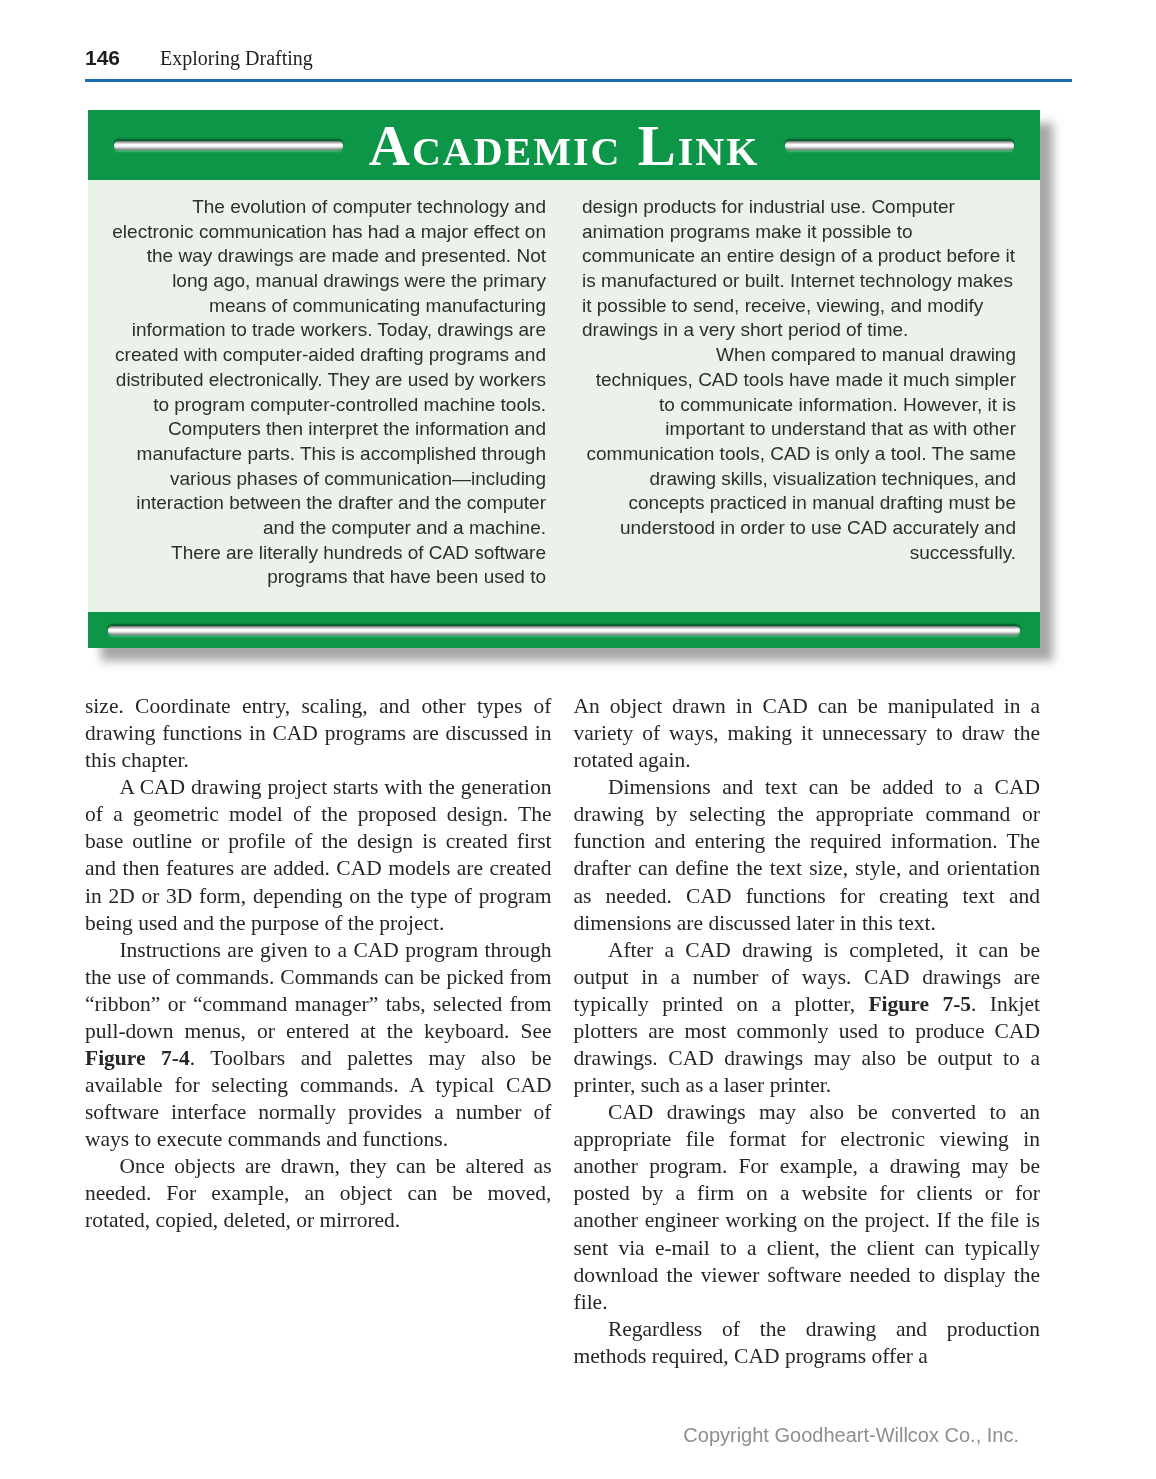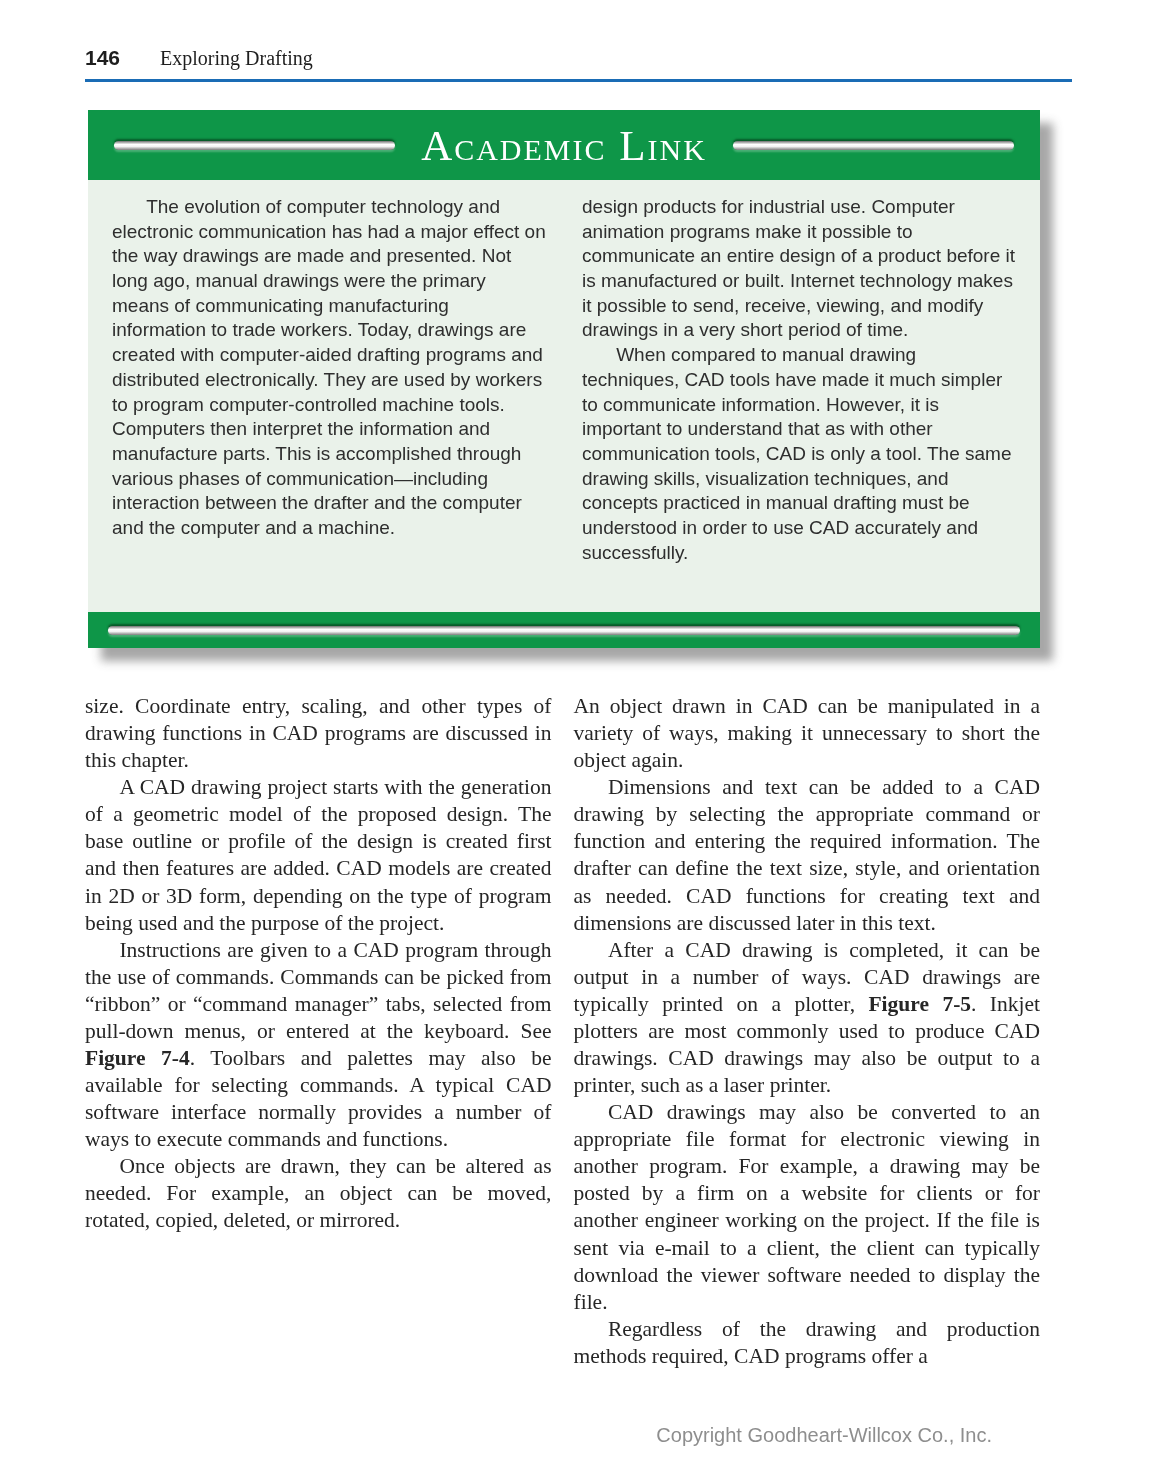--- a/index.html
+++ b/index.html
@@ -11,20 +11,21 @@
     --text:#262626;
     --sans-text:#2e2e2e;
     --footer-gray:#8e8e8e;
   }
   .page{
     position:relative;
     width:1108px;height:1479px;
     background:#ffffff;
     font-family:"Liberation Serif", serif;
     overflow:hidden;
+    padding-left:27px;
   }
   
   .runhead{
     position:absolute;left:85px;top:46px;width:987px;
     border-bottom:3px solid var(--rule-blue);
     padding-bottom:9px;
     display:flex;align-items:baseline;gap:40px;
   }
   .page-num{
     font-family:"Liberation Sans", sans-serif;
@@ -46,41 +47,41 @@
   .rod{
     height:9px;border-radius:5px;
     background:linear-gradient(to bottom,#6f6f6f 0%,#ffffff 38%,#f2f2f2 62%,#7d7d7d 100%);
     box-shadow:0 -2px 2px rgba(0,40,15,0.55), 0 2px 2px rgba(255,255,255,0.25);
   }
   .al-header .rod{flex:1;}
   .al-title{
     color:#ffffff;
     font-family:"Liberation Serif", serif;
     font-variant:small-caps;
-    font-weight:normal;
-    font-size:43px;line-height:1;
+    font-weight:bold;
+    font-size:57px;line-height:1;
     letter-spacing:2px;
     margin:16px 26px;
     white-space:nowrap;
   }
   .al-body{
     display:flex;gap:36px;
     padding:15px 24px 10px 24px;
     min-height:432px;
     box-sizing:border-box;
   }
   .al-col{
     flex:1;
     font-family:"Liberation Sans", sans-serif;
     font-size:19px;line-height:1.3;
     color:var(--sans-text);
     text-align:left;
   }
   .al-col p{margin:0;}
-  .al-col p.indent{text-indent:1.8em;}
+  .al-col p.indent{text-indent:1.8em;text-align:right;}
   .al-footer{
     background:var(--green);
     height:36px;
     display:flex;align-items:center;
     padding:0 20px;
   }
   .al-footer .rod{flex:1;}
   
   .body-cols{
     position:absolute;left:85px;top:693px;width:955px;
@@ -122,40 +123,41 @@
 
   <div class="al-box">
     <div class="al-header">
       <span class="rod"></span>
       <span class="al-title">Academic Link</span>
       <span class="rod"></span>
     </div>
     <div class="al-body">
       <div class="al-col">
           <p class="indent"><span>The evolution of computer technology and electronic communication has had a major effect on the way drawings are made and presented. Not long ago, manual drawings were the primary means of communicating manufacturing information to trade workers. Today, drawings are created with computer-aided drafting programs and distributed electronically. They are used by workers to program computer-controlled machine tools. Computers then interpret the information and manufacture parts. This is accomplished through various phases of communication—including interaction between the drafter and the computer and the computer and a machine.</span></p>
+          <p class="indent"><span>There are literally hundreds of CAD software programs that have been used to</span></p>
         </div>
       <div class="al-col">
           <p><span>design products for industrial use. Computer animation programs make it possible to communicate an entire design of a product before it is manufactured or built. Internet technology makes it possible to send, receive, viewing, and modify drawings in a very short period of time.</span></p>
           <p class="indent"><span>When compared to manual drawing techniques, CAD tools have made it much simpler to communicate information. However, it is important to understand that as with other communication tools, CAD is only a tool. The same drawing skills, visualization techniques, and concepts practiced in manual drafting must be understood in order to use CAD accurately and successfully.</span></p>
         </div>
     </div>
     <div class="al-footer">
       <span class="rod"></span>
     </div>
   </div>
 
   <div class="body-cols">
     <div class="col">
         <p><span>size. Coordinate entry, scaling, and other types of drawing functions in CAD programs are discussed in this chapter.</span></p>
         <p class="indent"><span>A CAD drawing project starts with the generation of a geometric model of the proposed design. The base outline or profile of the design is created first and then features are added. CAD models are created in 2D or 3D form, depending on the type of program being used and the purpose of the project.</span></p>
         <p class="indent"><span>Instructions are given to a CAD program through the use of commands. Commands can be picked from “ribbon” or “command manager” tabs, selected from pull-down menus, or entered at the keyboard. See </span><span class="seg-bold">Figure 7-4</span><span>. Toolbars and palettes may also be available for selecting commands. A typical CAD software interface normally provides a number of ways to execute commands and functions.</span></p>
         <p class="indent"><span>Once objects are drawn, they can be altered as needed. For example, an object can be moved, rotated, copied, deleted, or mirrored.</span></p>
       </div>
     <div class="col">
-        <p><span>An object drawn in CAD can be manipulated in a variety of ways, making it unnecessary to short the object again.</span></p>
+        <p><span>An object drawn in CAD can be manipulated in a variety of ways, making it unnecessary to draw the rotated again.</span></p>
         <p class="indent"><span>Dimensions and text can be added to a CAD drawing by selecting the appropriate command or function and entering the required information. The drafter can define the text size, style, and orientation as needed. CAD functions for creating text and dimensions are discussed later in this text.</span></p>
         <p class="indent"><span>After a CAD drawing is completed, it can be output in a number of ways. CAD drawings are typically printed on a plotter, </span><span class="seg-bold">Figure 7-5</span><span>. Inkjet plotters are most commonly used to produce CAD drawings. CAD drawings may also be output to a printer, such as a laser printer.</span></p>
         <p class="indent"><span>CAD drawings may also be converted to an appropriate file format for electronic viewing in another program. For example, a drawing may be posted by a firm on a website for clients or for another engineer working on the project. If the file is sent via e-mail to a client, the client can typically download the viewer software needed to display the file.</span></p>
         <p class="indent"><span>Regardless of the drawing and production methods required, CAD programs offer a</span></p>
       </div>
   </div>
 
   <div class="copyright">Copyright Goodheart-Willcox Co., Inc.</div>
 
 </div>

